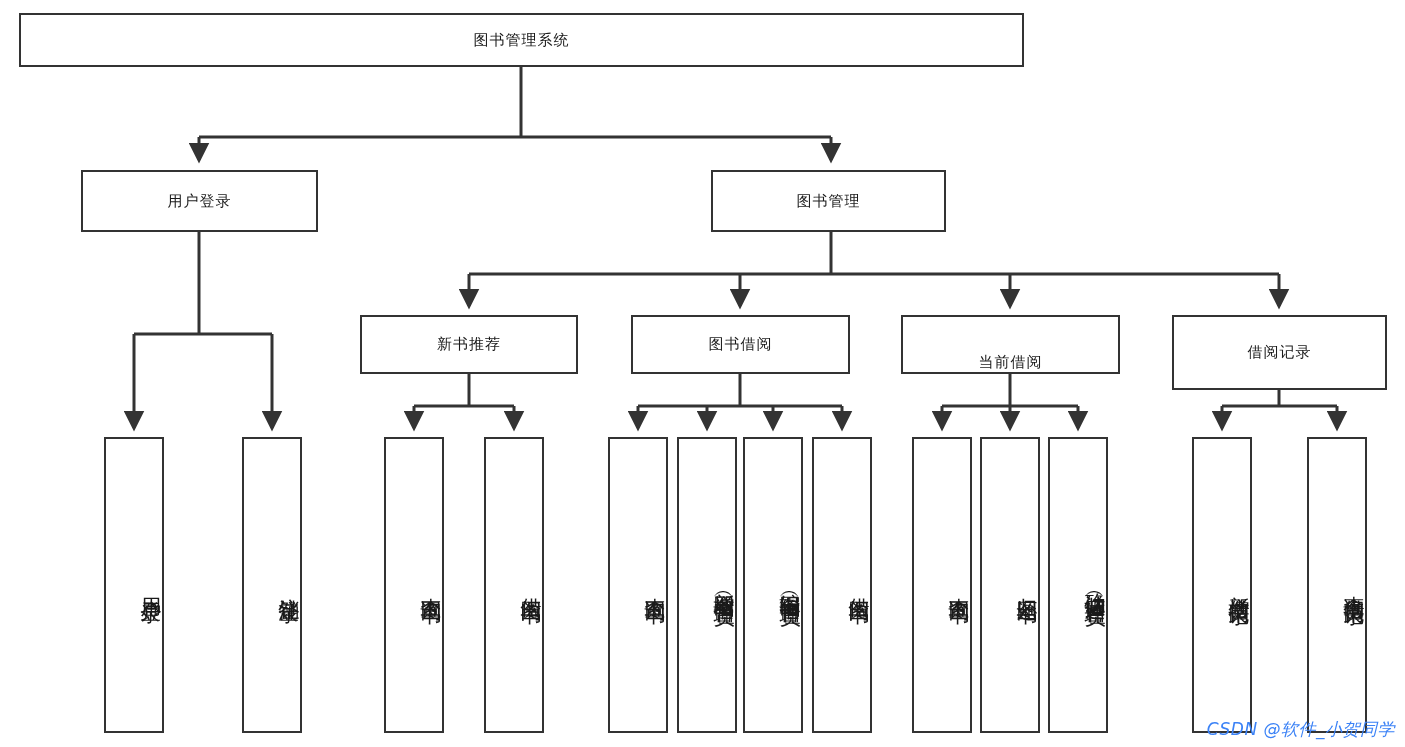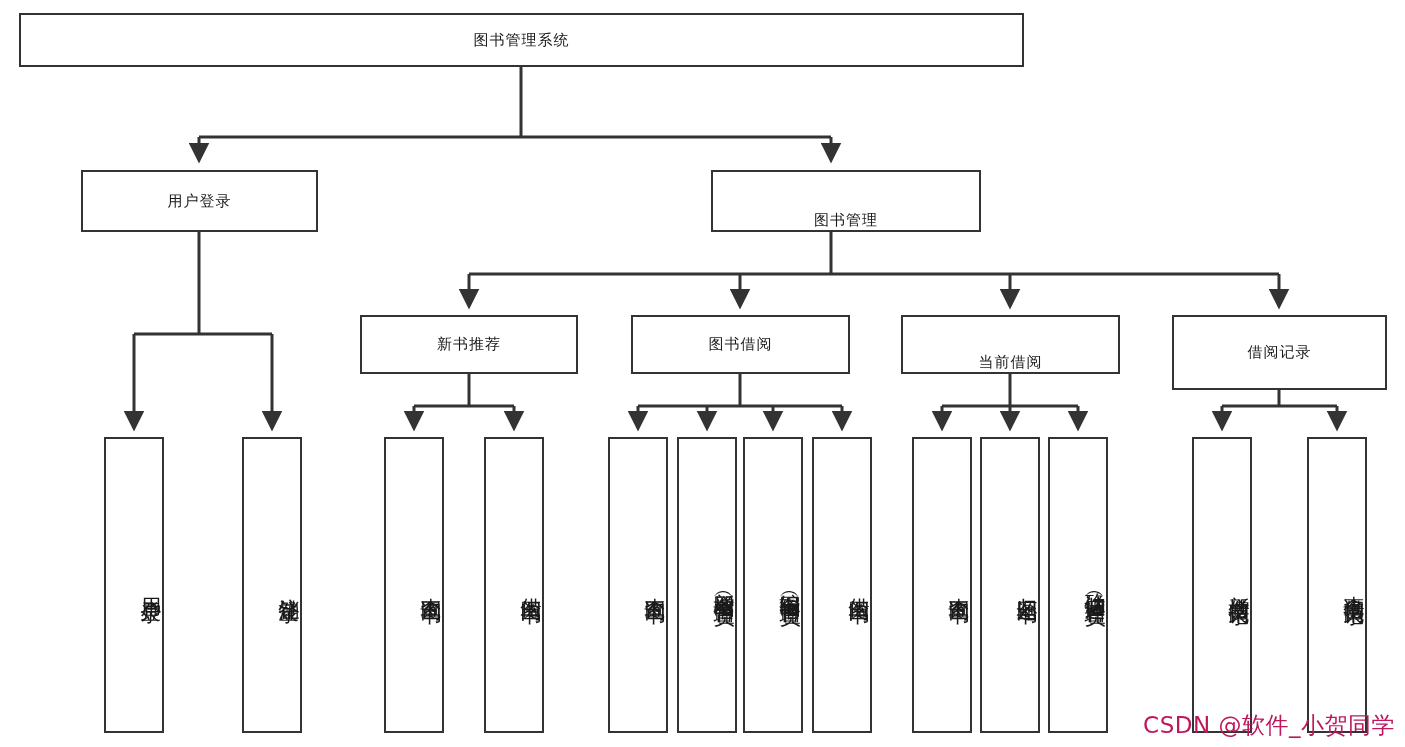--- a/index.html
+++ b/index.html
@@ -56,24 +56,25 @@
     white-space: nowrap;
   }
   .node.vert .label {
     writing-mode: vertical-rl;
     text-orientation: upright;
   }
   #watermark {
     position: absolute;
     right: 10px;
     bottom: 6px;
-    font-size: 23px;
-    color: #be185d;
+    font-size: 17px;
+    color: #3b82f6;
     white-space: nowrap;
     letter-spacing: 0.5px;
+    font-style: italic;
   }
 </style>
 </head>
 <body>
 
 <div id="canvas">
 
   <svg id="edges" viewBox="0 0 1405 747" xmlns="http://www.w3.org/2000/svg">
     <defs>
       <marker id="arrow" viewBox="0 0 12 12" refX="10" refY="6" markerWidth="7" markerHeight="7" orient="auto-start-reverse">
@@ -125,21 +126,21 @@
     </g>
   </svg>
 
   <div class="node horiz" style="left:19px; top:13px; width:1005px; height:54px;">
     <span class="label">图书管理系统</span>
   </div>
 
   <div class="node horiz" style="left:81px; top:170px; width:237px; height:62px;">
     <span class="label">用户登录</span>
   </div>
-  <div class="node horiz" style="left:711px; top:170px; width:270px; height:62px;align-items:flex-end;">
+  <div class="node horiz" style="left:711px; top:170px; width:235px; height:62px;">
     <span class="label">图书管理</span>
   </div>
 
   <div class="node horiz" style="left:631px; top:315px; width:219px; height:59px;">
     <span class="label">图书借阅</span>
   </div>
   <div class="node horiz" style="left:360px; top:315px; width:218px; height:59px;">
     <span class="label">新书推荐</span>
   </div>
   <div class="node horiz" style="left:901px; top:315px; width:219px; height:59px;align-items:flex-end;">

